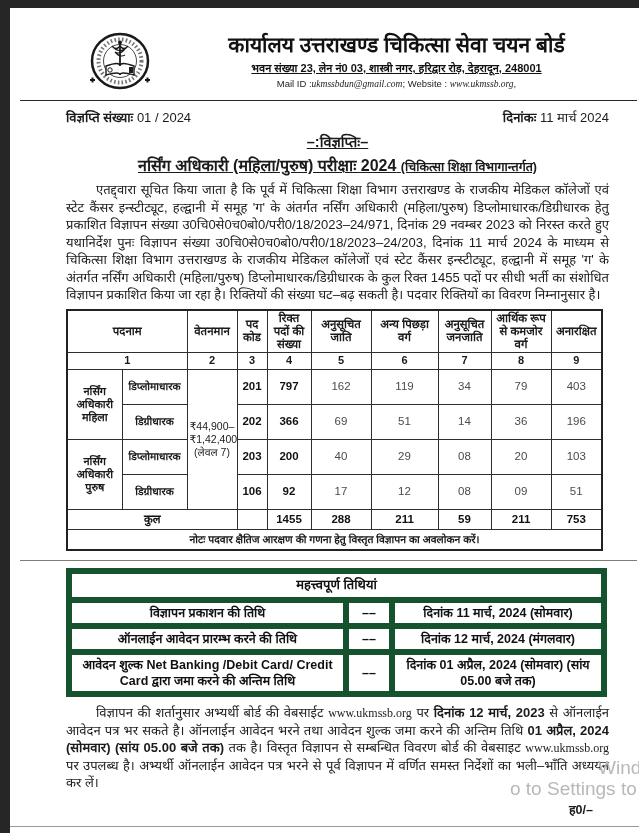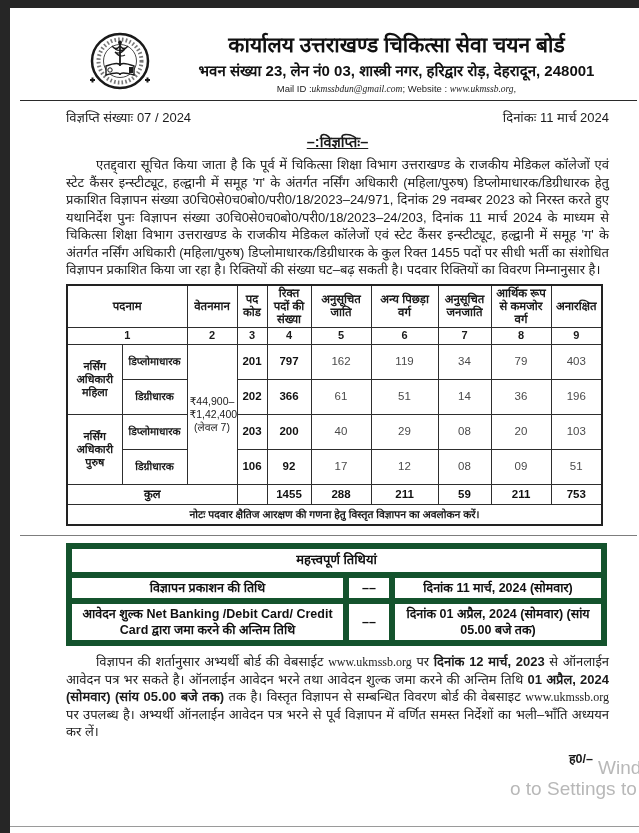--- a/index.html
+++ b/index.html
@@ -12,27 +12,27 @@
   .bottom-line{position:absolute;left:10px;top:826px;width:629px;height:1px;background:#9a9a9a;}
 
   .page{position:absolute;left:10px;top:8px;width:629px;height:636px;box-sizing:border-box;
         padding:22px 30px 0 56px;border-radius:12px;}
 
   
   .doc-header{position:relative;min-height:62px;}
   .logo{position:absolute;left:6px;top:0;width:96px;height:58px;}
   .head-text{margin-left:118px;text-align:center;}
   .org-name{font-size:21px;font-weight:bold;line-height:25px;margin:2px 0 0;color:#111;}
-  .address{font-size:15px;font-weight:bold;margin-top:3px;color:#111;}
+  .address{font-size:11px;font-weight:bold;text-decoration:underline;margin-top:3px;color:#111;}
   .mail-line{font-size:9.5px;margin-top:3px;color:#222;}
   .mail-line .seg-latin{font-family:"Liberation Serif","DejaVu Serif",serif;font-style:italic;}
   .head-rule{border:none;border-top:1.5px solid #2a2a2a;margin:6px -28px 0 -46px;}
 
   .ref-row{display:flex;justify-content:space-between;font-size:13px;margin-top:7px;}
-  .ref-label{font-weight:normal;}
+  .ref-label{font-weight:bold;}
   .title1{ text-align:center;font-size:14.5px;font-weight:bold;margin-top:5px;}
   .title1 span{text-decoration:underline;}
   .title2{text-align:center;margin-top:3px;}
   .title2 .t2wrap{text-decoration:underline;font-weight:bold;}
   .t2-main{font-size:16px;}
   .t2-small{font-size:12.5px;}
 
   .body-para{font-size:13px;line-height:17.5px;text-align:justify;text-indent:30px;
              margin:5px 0 5px;color:#1b1b1b;}
 
@@ -101,29 +101,35 @@
       <h1 class="org-name">कार्यालय उत्तराखण्ड चिकित्सा सेवा चयन बोर्ड</h1>
       <div class="address">भवन संख्या 23, लेन नं0 03, शास्त्री नगर, हरिद्वार रोड़, देहरादून, 248001</div>
       <div class="mail-line"><span>Mail ID :</span><span class="seg-bold seg-latin">ukmssbdun@gmail.com</span><span>;  Website : </span><span class="seg-bold seg-latin">www.ukmssb.org</span><span>,</span></div>
     </div>
   </header>
   <hr class="head-rule">
 
   <div class="ref-row">
     <div>
       <span class="ref-label">विज्ञप्ति संख्याः</span>
-      <span>07 / 2024</span>
+      <span>01 / 2024</span>
     </div>
     <div>
       <span class="ref-label">दिनांकः</span>
       <span>11 मार्च 2024</span>
     </div>
   </div>
 
   <div class="title1"><span>–:विज्ञप्तिः–</span></div>
+  <div class="title2">
+    <span class="t2wrap">
+      <span class="t2-main">नर्सिंग अधिकारी (महिला/पुरुष) परीक्षाः 2024</span>
+      <span class="t2-small">(चिकित्सा शिक्षा विभागान्तर्गत)</span>
+    </span>
+  </div>
 
   <p class="body-para">एतद्द्वारा सूचित किया जाता है कि पूर्व में चिकित्सा शिक्षा विभाग उत्तराखण्ड के राजकीय मेडिकल कॉलेजों एवं स्टेट कैंसर इन्स्टीट्यूट, हल्द्वानी में समूह 'ग' के अंतर्गत नर्सिंग अधिकारी (महिला/पुरुष) डिप्लोमाधारक/डिग्रीधारक हेतु प्रकाशित विज्ञापन संख्या उ0चि0से0च0बो0/परी0/18/2023–24/971, दिनांक 29 नवम्बर 2023 को निरस्त करते हुए यथानिर्देश पुनः विज्ञापन संख्या उ0चि0से0च0बो0/परी0/18/2023–24/203, दिनांक 11 मार्च 2024 के माध्यम से चिकित्सा शिक्षा विभाग उत्तराखण्ड के राजकीय मेडिकल कॉलेजों एवं स्टेट कैंसर इन्स्टीट्यूट, हल्द्वानी में समूह 'ग' के अंतर्गत नर्सिंग अधिकारी (महिला/पुरुष) डिप्लोमाधारक/डिग्रीधारक के कुल रिक्त 1455 पदों पर सीधी भर्ती का संशोधित विज्ञापन प्रकाशित किया जा रहा है। रिक्तियों की संख्या घट–बढ़ सकती है। पदवार रिक्तियों का विवरण निम्नानुसार है।</p>
 
   <table class="vacancy-table">
     <colgroup>
       <col style="width:55px">
         <col style="width:65px">
         <col style="width:50px">
         <col style="width:30px">
       <col style="width:44px">
@@ -169,21 +175,21 @@
       <td class="cat-cell">162</td>
       <td class="cat-cell">119</td>
       <td class="cat-cell">34</td>
       <td class="cat-cell">79</td>
       <td class="cat-cell">403</td>
     </tr>
     <tr>
       <td class="type-cell">डिग्रीधारक</td>
       <td class="code-cell">202</td>
       <td class="vac-cell">366</td>
-      <td class="cat-cell">61</td>
+      <td class="cat-cell">69</td>
       <td class="cat-cell">51</td>
       <td class="cat-cell">14</td>
       <td class="cat-cell">36</td>
       <td class="cat-cell">196</td>
     </tr>
     <tr>
       <td class="post-cell" rowspan="2">नर्सिंग अधिकारी पुरुष</td>
       <td class="type-cell">डिप्लोमाधारक</td>
       <td class="code-cell">203</td>
       <td class="vac-cell">200</td>
@@ -230,20 +236,25 @@
     <tbody>
         <tr>
       <td class="dates-title" colspan="3">महत्त्वपूर्ण तिथियां</td>
     </tr>
     <tr>
       <td>विज्ञापन प्रकाशन की तिथि</td>
       <td>––</td>
       <td>दिनांक 11 मार्च, 2024 (सोमवार)</td>
     </tr>
     <tr>
+      <td>ऑनलाईन आवेदन प्रारम्भ करने की तिथि</td>
+      <td>––</td>
+      <td>दिनांक 12 मार्च, 2024 (मंगलवार)</td>
+    </tr>
+    <tr>
       <td>आवेदन शुल्क Net Banking /Debit Card/ Credit Card द्वारा जमा करने की अन्तिम तिथि</td>
       <td>––</td>
       <td>दिनांक 01 अप्रैल, 2024 (सोमवार) (सांय 05.00 बजे तक)</td>
     </tr>
   </tbody>
     </table>
 
   <p class="footer-para"><span>विज्ञापन की शर्तानुसार अभ्यर्थी बोर्ड की वेबसाईट </span><span class="seg-latin">www.ukmssb.org</span><span> पर </span><span class="seg-bold">दिनांक 12 मार्च, 2023</span><span> से ऑनलाईन आवेदन पत्र भर सकते है। ऑनलाईन आवेदन भरने तथा आवेदन शुल्क जमा करने की अन्तिम तिथि </span><span class="seg-bold">01 अप्रैल, 2024 (सोमवार) (सांय 05.00 बजे तक)</span><span> तक है। विस्तृत विज्ञापन से सम्बन्धित विवरण बोर्ड की वेबसाइट </span><span class="seg-latin">www.ukmssb.org</span><span> पर उपलब्ध है। अभ्यर्थी ऑनलाईन आवेदन पत्र भरने से पूर्व विज्ञापन में वर्णित समस्त निर्देशों का भली–भाँति अध्ययन कर लें।</span></p>
 
   <div class="signature">

